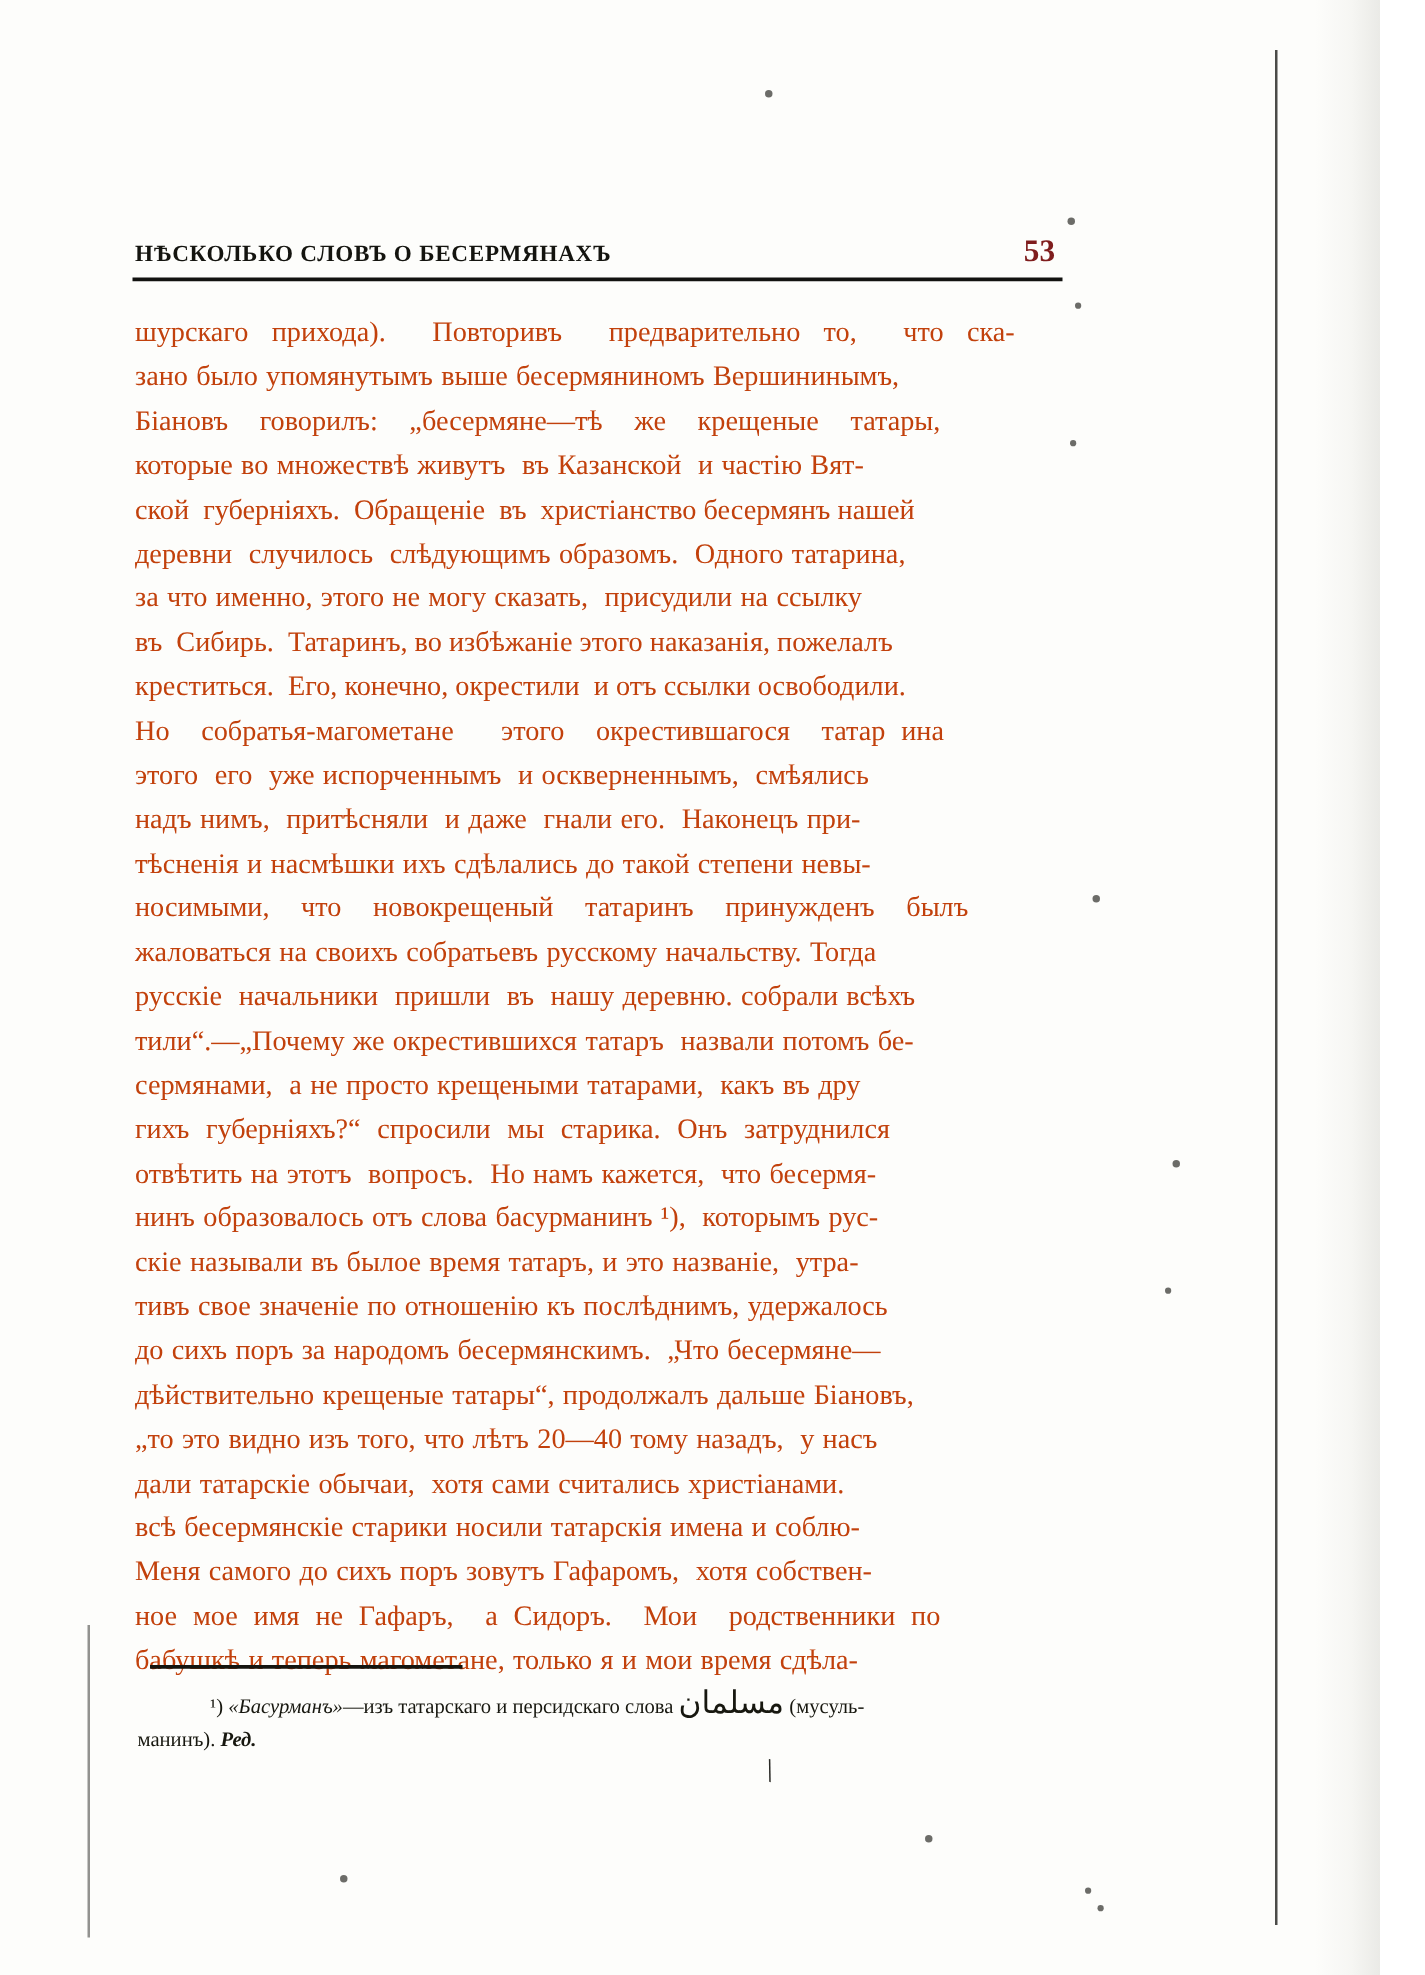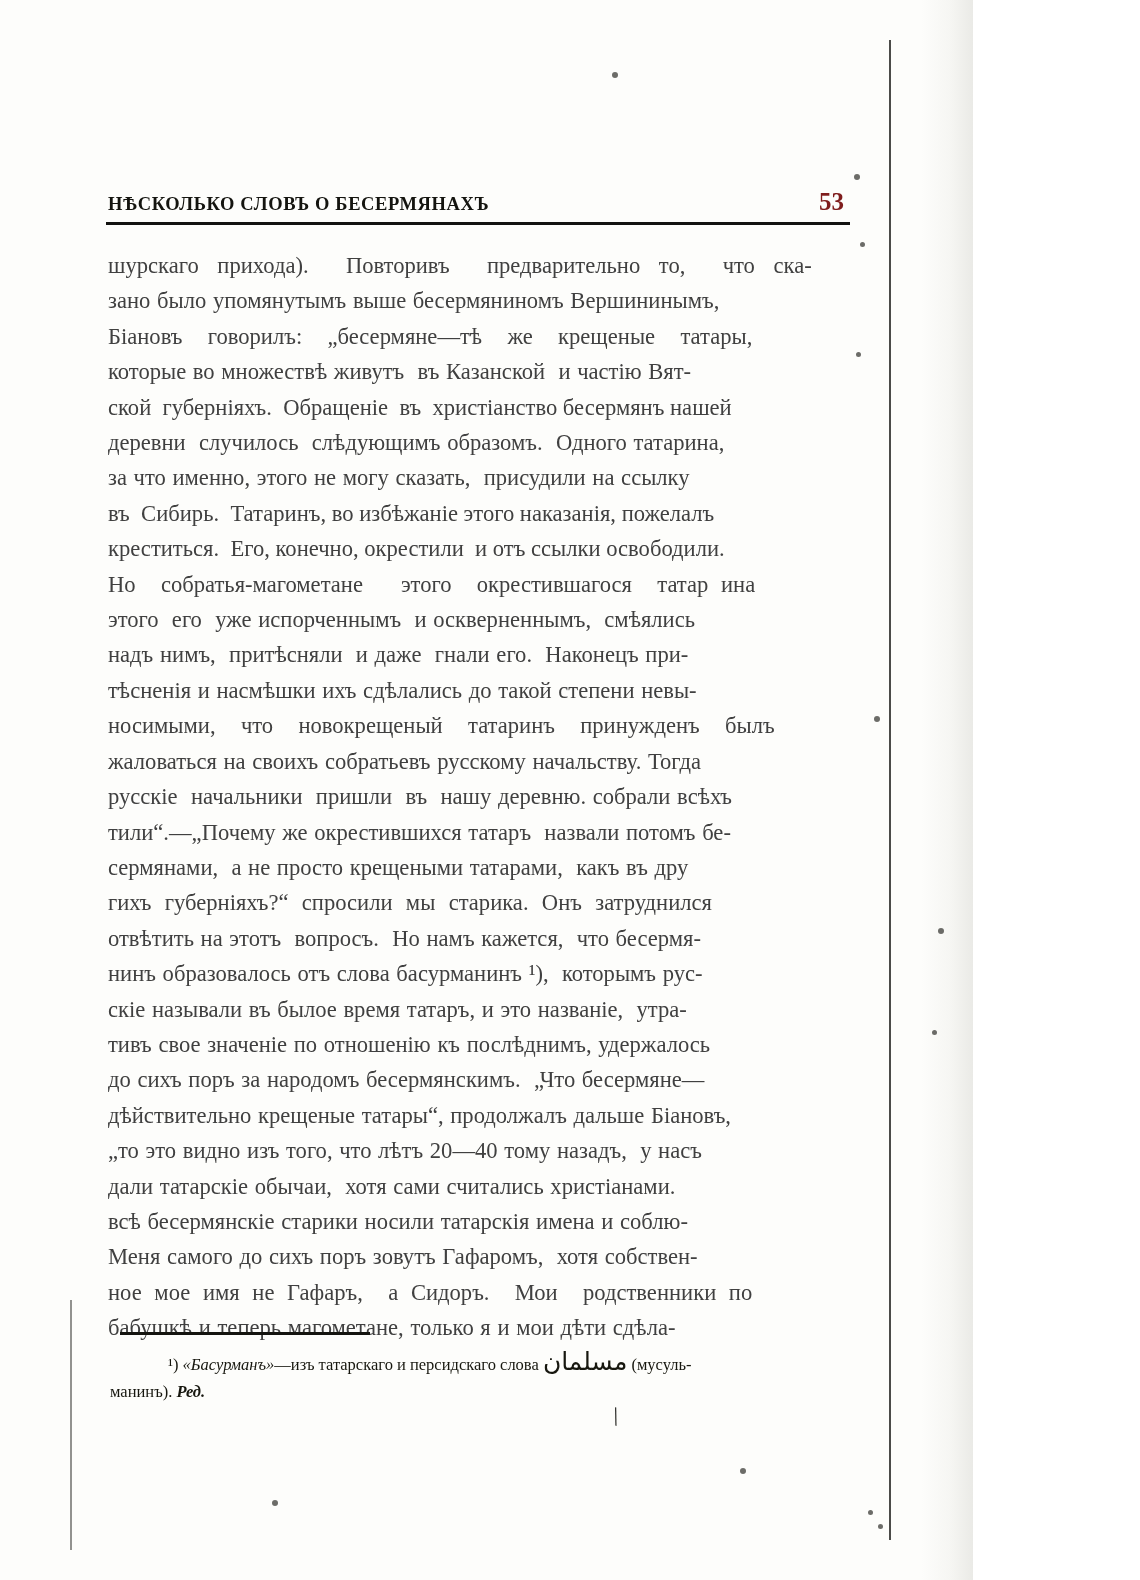--- a/index.html
+++ b/index.html
@@ -9,21 +9,21 @@
   }
   body {
     width: 1140px;
     height: 1580px;
     overflow: hidden;
     font-family: "Liberation Serif", serif;
     color: #1a1a18;
   }
   .page {
     position: relative;
-    width: 973px;
+    width: 1104px;
     height: 1580px;
     background: #fdfdfb;
   }
   
   .scan-edge-right {
     position: absolute;
     top: 0;
     right: 0;
     width: 52px;
     height: 1580px;
@@ -88,21 +88,21 @@
   }
 
   .body-text {
     position: absolute;
     left: 108px;
     top: 248px;
     width: 748px;
     font-size: 22.6px;
     line-height: 35.4px;
     text-align: justify;
-    color: #404040;
+    color: #c2410c;
   }
   
   .l {
     display: block;
     white-space: pre;
   }
   .it { font-style: italic; }
   .sp-wide { word-spacing: 7px; }
   .sp-xwide { word-spacing: 13px; }
   .sp-narrow { word-spacing: 1px; }
@@ -185,21 +185,21 @@
     <span class="l sp-narrow">нинъ образовалось отъ слова басурманинъ ¹),  которымъ рус-</span>
     <span class="l sp-narrow">скіе называли въ былое время татаръ, и это названіе,  утра-</span>
     <span class="l sp-narrow">тивъ свое значеніе по отношенію къ послѣднимъ, удержалось</span>
     <span class="l sp-narrow">до сихъ поръ за народомъ бесермянскимъ.  „Что бесермяне—</span>
     <span class="l sp-narrow">дѣйствительно крещеные татары“, продолжалъ дальше Біановъ,</span>
     <span class="l sp-narrow">„то это видно изъ того, что лѣтъ 20—40 тому назадъ,  у насъ</span>
     <span class="l sp-narrow">дали татарскіе обычаи,  хотя сами считались христіанами.</span>
     <span class="l sp-narrow">всѣ бесермянскіе старики носили татарскія имена и соблю-</span>
     <span class="l sp-narrow">Меня самого до сихъ поръ зовутъ Гафаромъ,  хотя собствен-</span>
     <span class="l sp-wide">ное мое имя не Гафаръ,  а Сидоръ.  Мои  родственники по</span>
-    <span class="l sp-narrow">бабушкѣ и теперь магометане, только я и мои дѣти сдѣла-</span>
+    <span class="l sp-narrow">бабушкѣ и теперь магометане, только я и мои время сдѣла-</span>
   </div>
 
   <div class="foot-rule"></div>
 
   <div class="footnote">
     <div class="fn-ind">
       <span>¹)</span>
       <span class="it">«Басурманъ»</span><span>—изъ  татарскаго  и  персидскаго  слова</span>
       <span class="arabic">مسلمان</span>
       <span>(мусуль-</span>

